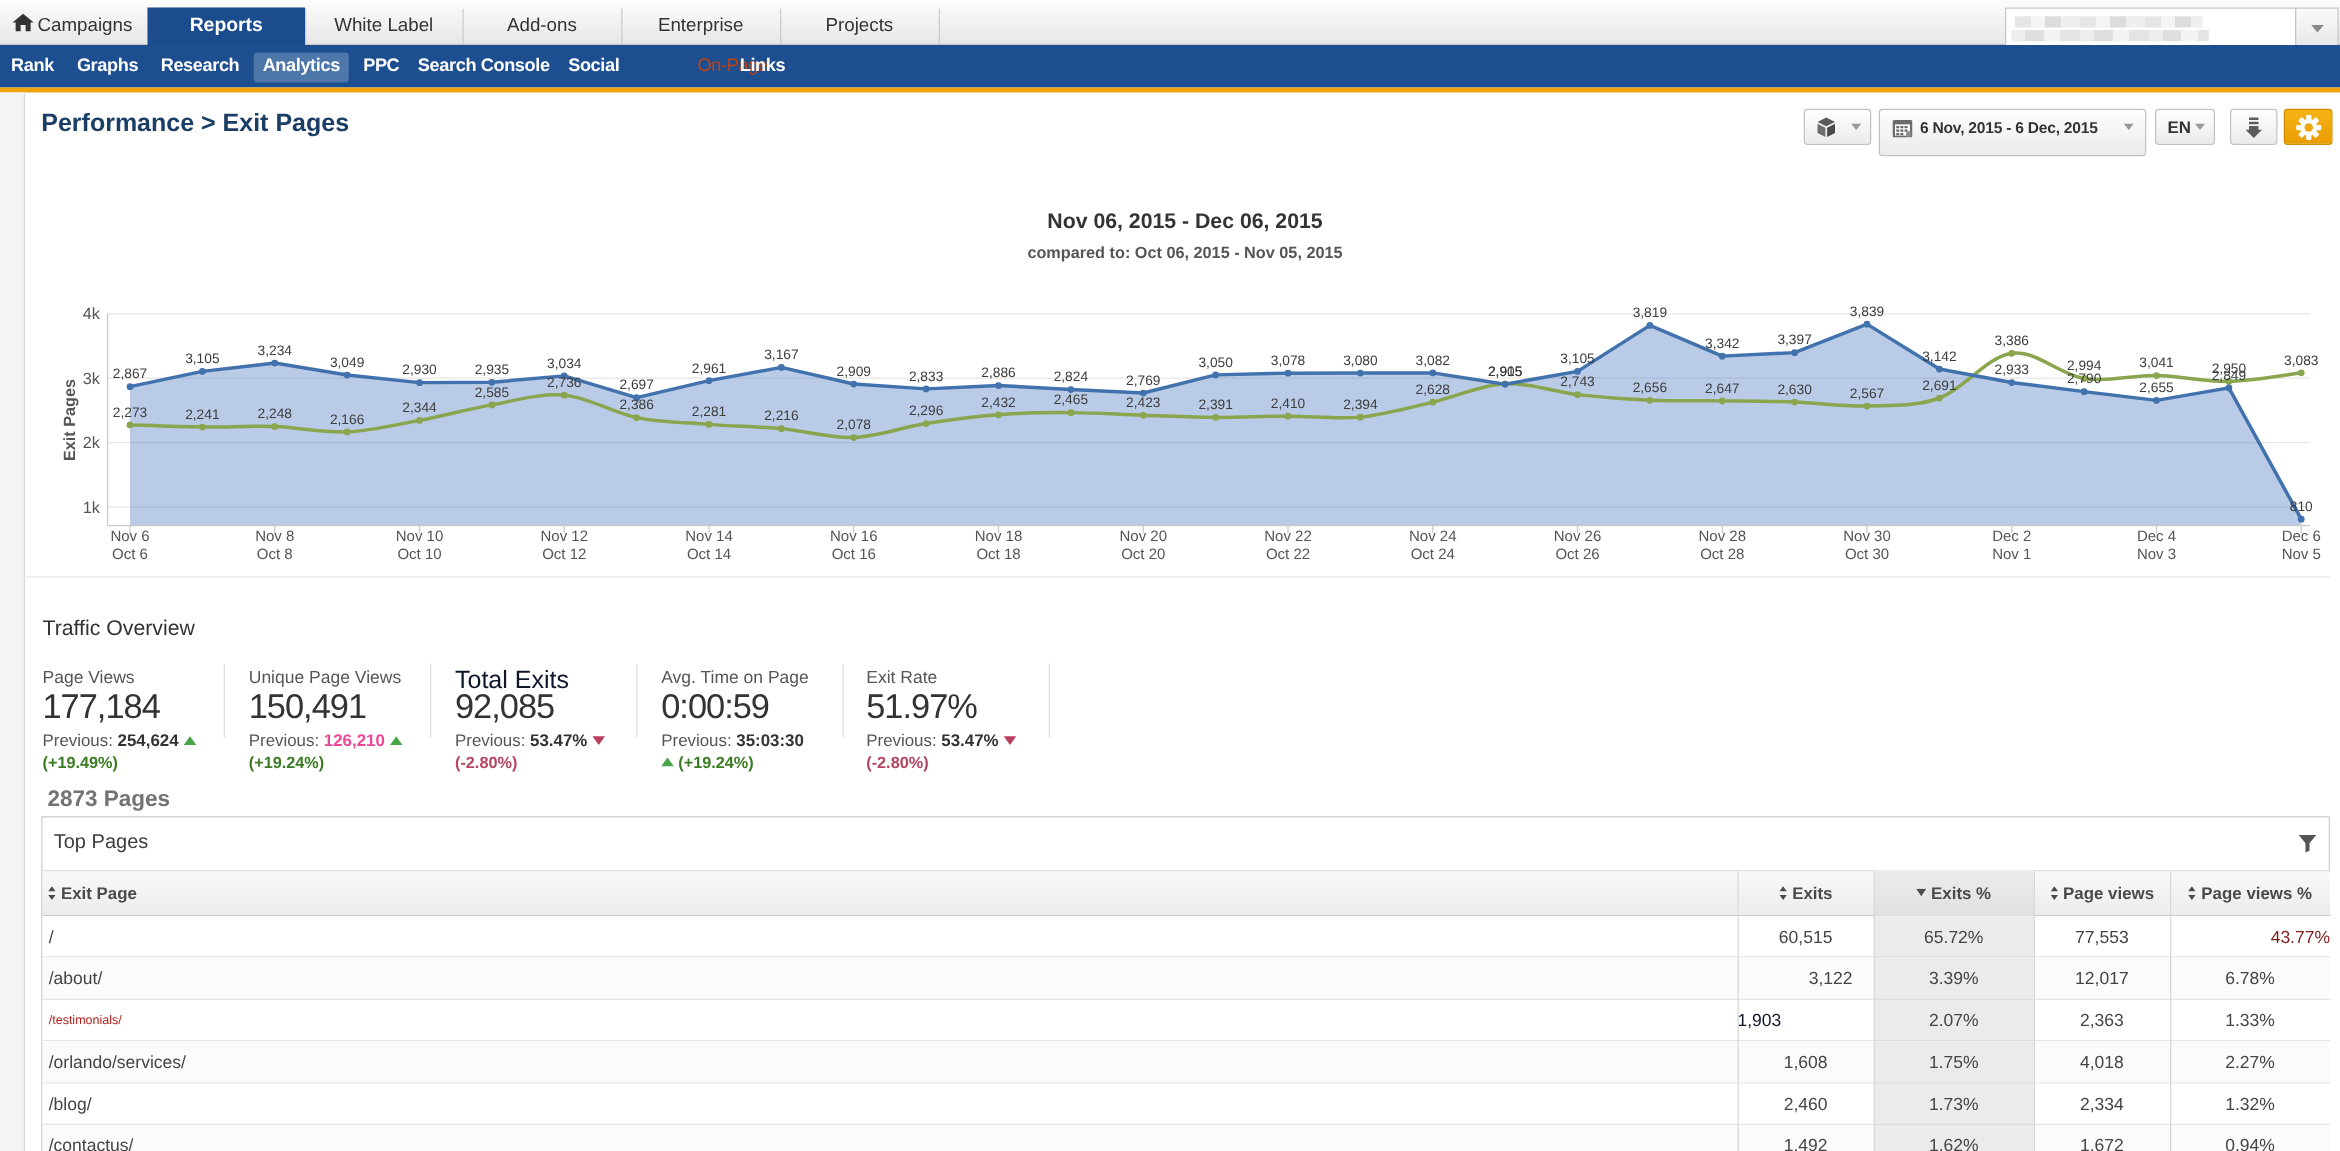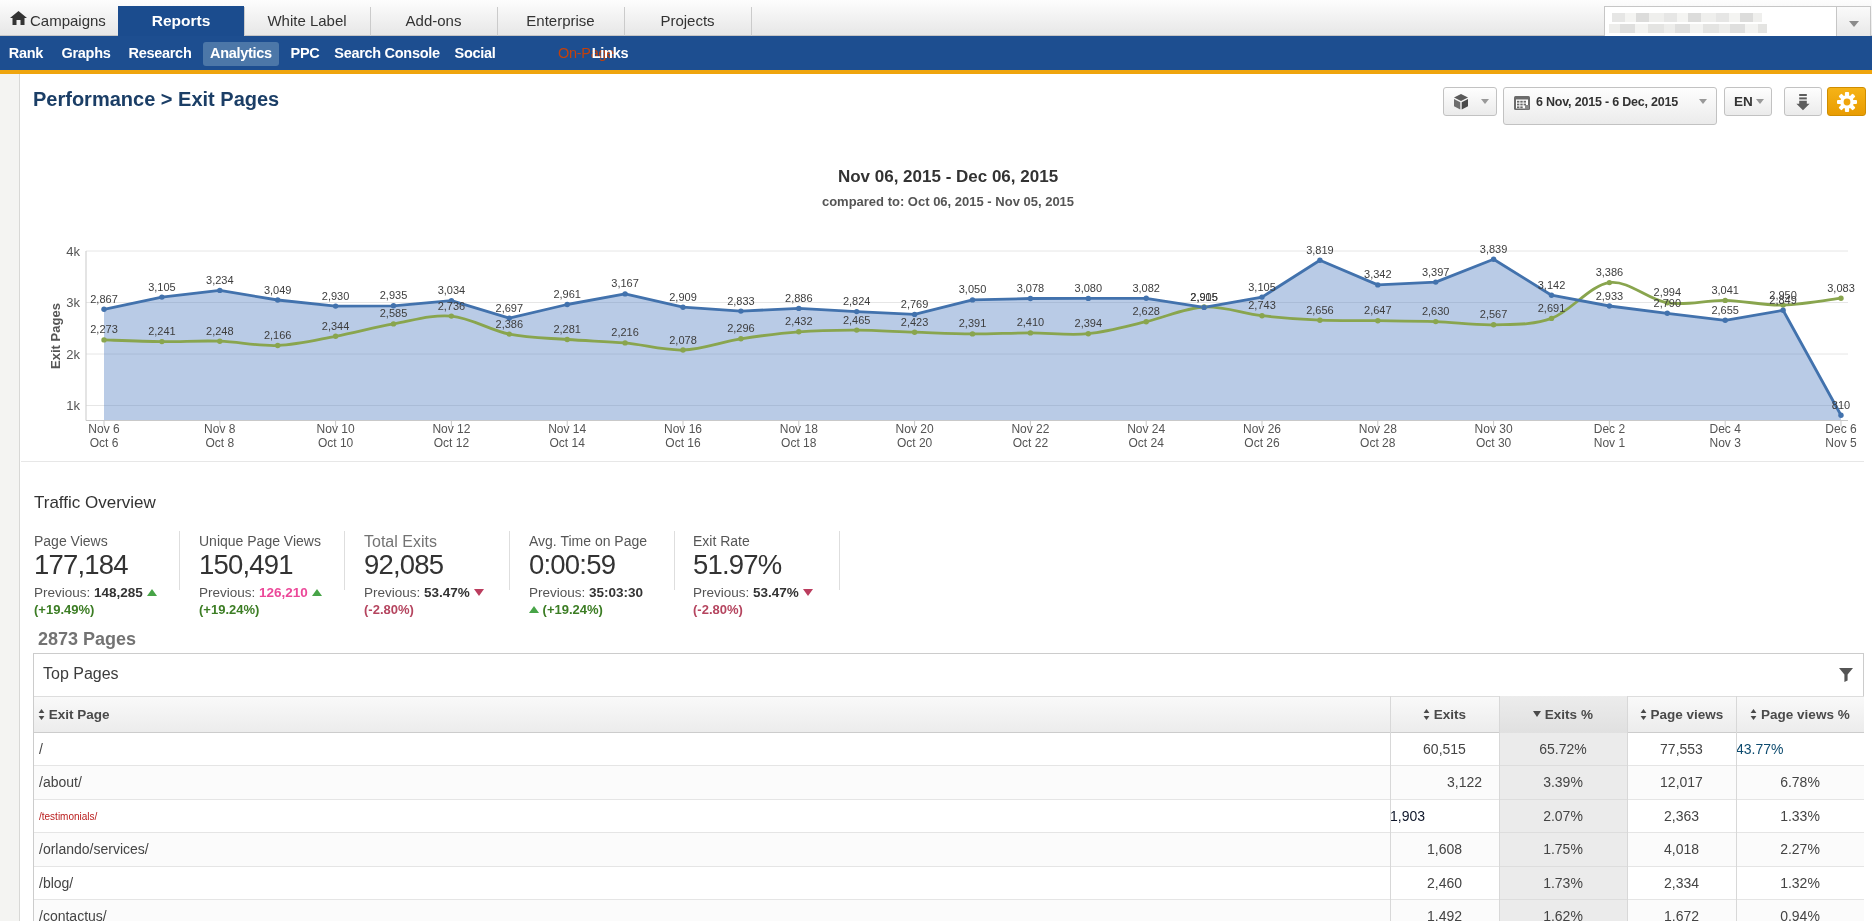--- a/index.html
+++ b/index.html
@@ -289,27 +289,27 @@
 </svg>
 <div class="abs" style="left:21px;top:461px;width:1843px;height:1px;background:#e7e7e7"></div>
 <div class="abs" style="left:34px;top:493px;font-size:17px;font-weight:400;color:#333">Traffic Overview</div>
 <div class="abs" style="left:179px;top:531px;width:1px;height:59px;background:#dedede"></div>
     <div class="abs" style="left:344px;top:531px;width:1px;height:59px;background:#dedede"></div>
     <div class="abs" style="left:509px;top:531px;width:1px;height:59px;background:#dedede"></div>
     <div class="abs" style="left:674px;top:531px;width:1px;height:59px;background:#dedede"></div>
     <div class="abs" style="left:839px;top:531px;width:1px;height:59px;background:#dedede"></div>
 <div class="abs" style="left:34px;top:533px;font-size:14px;color:#565656">Page Views</div>
 <div class="abs" style="left:34px;top:549px;font-size:27.5px;letter-spacing:-0.8px;color:#333">177,184</div>
-<div class="abs" style="left:34px;top:585px;font-size:13.5px;color:#555">Previous: <b style="color:#333">148,285</b> <span style="display:inline-block;width:0;height:0;border-left:5px solid transparent;border-right:5px solid transparent;border-bottom:7px solid #47a447;vertical-align:1px"></span></div>
+<div class="abs" style="left:34px;top:585px;font-size:13.5px;color:#555">Previous: <b style="color:#333">254,624</b> <span style="display:inline-block;width:0;height:0;border-left:5px solid transparent;border-right:5px solid transparent;border-bottom:7px solid #47a447;vertical-align:1px"></span></div>
 <div class="abs" style="left:34px;top:602px;font-size:13px;font-weight:700;color:#3c7d24">(+19.49%)</div>
 <div class="abs" style="left:199px;top:533px;font-size:14px;color:#565656">Unique Page Views</div>
 <div class="abs" style="left:199px;top:549px;font-size:27.5px;letter-spacing:-0.8px;color:#333">150,491</div>
 <div class="abs" style="left:199px;top:585px;font-size:13.5px;color:#555">Previous: <b style="color:#ec4899">126,210</b> <span style="display:inline-block;width:0;height:0;border-left:5px solid transparent;border-right:5px solid transparent;border-bottom:7px solid #47a447;vertical-align:1px"></span></div>
 <div class="abs" style="left:199px;top:602px;font-size:13px;font-weight:700;color:#3c7d24">(+19.24%)</div>
-<div class="abs" style="left:364px;top:533px;font-size:16px;color:#737373">Total Exits</div>
+<div class="abs" style="left:364px;top:533px;font-size:20px;color:#0f172a">Total Exits</div>
 <div class="abs" style="left:364px;top:549px;font-size:27.5px;letter-spacing:-0.8px;color:#333">92,085</div>
 <div class="abs" style="left:364px;top:585px;font-size:13.5px;color:#555">Previous: <b style="color:#333">53.47%</b> <span style="display:inline-block;width:0;height:0;border-left:5px solid transparent;border-right:5px solid transparent;border-top:7px solid #bb3d5e;vertical-align:1px"></span></div>
 <div class="abs" style="left:364px;top:602px;font-size:13px;font-weight:700;color:#b5455f">(-2.80%)</div>
 <div class="abs" style="left:529px;top:533px;font-size:14px;color:#565656">Avg. Time on Page</div>
 <div class="abs" style="left:529px;top:549px;font-size:27.5px;letter-spacing:-0.8px;color:#333">0:00:59</div>
 <div class="abs" style="left:529px;top:585px;font-size:13.5px;color:#555">Previous: <b style="color:#333">35:03:30</b></div>
 <div class="abs" style="left:529px;top:602px;font-size:13px;font-weight:700;color:#3c7d24"><span style="display:inline-block;width:0;height:0;border-left:5px solid transparent;border-right:5px solid transparent;border-bottom:7px solid #47a447;vertical-align:1px"></span> (+19.24%)</div>
 <div class="abs" style="left:693px;top:533px;font-size:14px;color:#565656">Exit Rate</div>
 <div class="abs" style="left:693px;top:549px;font-size:27.5px;letter-spacing:-0.8px;color:#333">51.97%</div>
 <div class="abs" style="left:693px;top:585px;font-size:13.5px;color:#555">Previous: <b style="color:#333">53.47%</b> <span style="display:inline-block;width:0;height:0;border-left:5px solid transparent;border-right:5px solid transparent;border-top:7px solid #bb3d5e;vertical-align:1px"></span></div>
@@ -344,21 +344,21 @@
 <div class="abs" style="left:1356px;top:42px;width:1px;height:250px;background:#d8d8d8;z-index:5"></div>
       <div class="abs" style="left:1465px;top:42px;width:1px;height:250px;background:#d8d8d8;z-index:5"></div>
       <div class="abs" style="left:1593px;top:42px;width:1px;height:250px;background:#d8d8d8;z-index:5"></div>
       <div class="abs" style="left:1702px;top:42px;width:1px;height:250px;background:#d8d8d8;z-index:5"></div>
 <div class="abs" style="left:0;top:79.0px;width:1830px;height:33.4px;background:#fff;border-bottom:1px solid #e5e5e5"></div>
       <div class="abs" style="left:1465px;top:79.0px;width:128px;height:33.4px;background:#ebebeb;border-bottom:1px solid #ddd"></div>
       <div class="abs" style="left:5px;top:79.0px;height:33.4px;line-height:33.4px;font-size:14px;color:#444">/</div>
       <div class="abs" style="left:1356px;top:79.0px;width:109px;height:33.4px;line-height:33.4px;text-align:center;font-size:14px;color:#444">60,515</div>
       <div class="abs" style="left:1465px;top:79.0px;width:128px;height:33.4px;line-height:33.4px;text-align:center;font-size:14px;color:#444">65.72%</div>
       <div class="abs" style="left:1593px;top:79.0px;width:109px;height:33.4px;line-height:33.4px;text-align:center;font-size:14px;color:#444">77,553</div>
-      <div class="abs" style="left:1702px;top:79.0px;width:128px;height:33.4px;line-height:33.4px;text-align:left;font-size:14px;color:#0c4a6e">43.77%</div>
+      <div class="abs" style="left:1702px;top:79.0px;width:128px;height:33.4px;line-height:33.4px;text-align:right;font-size:14px;color:#7f1d1d">43.77%</div>
       <div class="abs" style="left:0;top:112.4px;width:1830px;height:33.4px;background:#fbfbfb;border-bottom:1px solid #e5e5e5"></div>
       <div class="abs" style="left:1465px;top:112.4px;width:128px;height:33.4px;background:#ebebeb;border-bottom:1px solid #ddd"></div>
       <div class="abs" style="left:5px;top:112.4px;height:33.4px;line-height:33.4px;font-size:14px;color:#444">/about/</div>
       <div class="abs" style="left:1376px;top:112.4px;width:109px;height:33.4px;line-height:33.4px;text-align:center;font-size:14px;color:#444">3,122</div>
       <div class="abs" style="left:1465px;top:112.4px;width:128px;height:33.4px;line-height:33.4px;text-align:center;font-size:14px;color:#444">3.39%</div>
       <div class="abs" style="left:1593px;top:112.4px;width:109px;height:33.4px;line-height:33.4px;text-align:center;font-size:14px;color:#444">12,017</div>
       <div class="abs" style="left:1702px;top:112.4px;width:128px;height:33.4px;line-height:33.4px;text-align:center;font-size:14px;color:#444">6.78%</div>
       <div class="abs" style="left:0;top:145.8px;width:1830px;height:33.4px;background:#fff;border-bottom:1px solid #e5e5e5"></div>
       <div class="abs" style="left:1465px;top:145.8px;width:128px;height:33.4px;background:#ebebeb;border-bottom:1px solid #ddd"></div>
       <div class="abs" style="left:5px;top:145.8px;height:33.4px;line-height:33.4px;font-size:10px;color:#b91c1c">/testimonials/</div>

